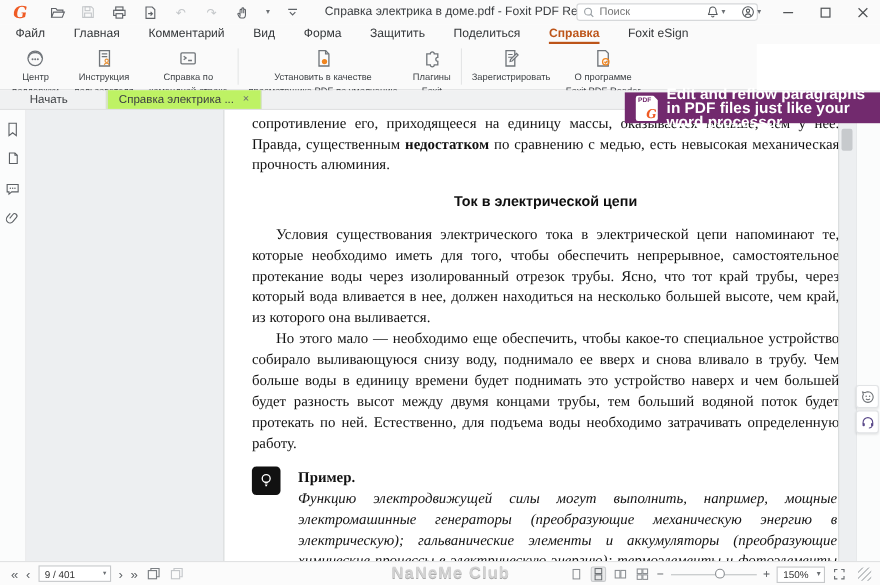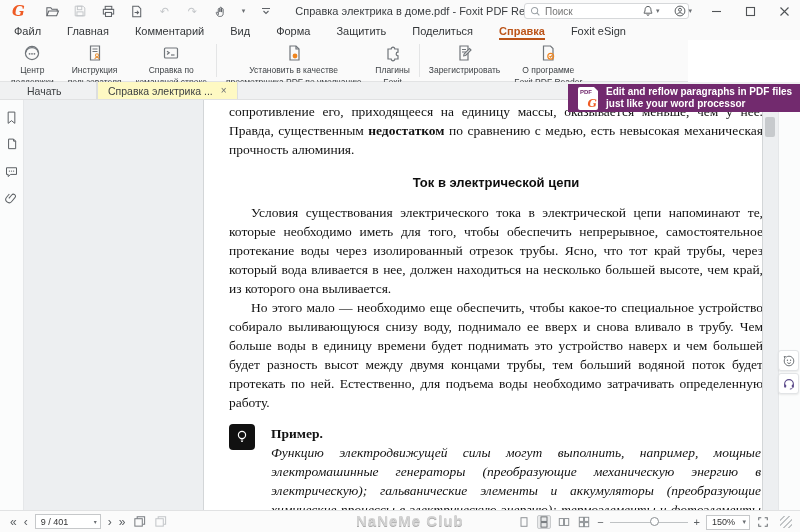--- a/index.html
+++ b/index.html
@@ -28,21 +28,21 @@
   
   .ribbon { position:absolute; left:0; top:40px; width:688px; height:42px; background:#fafafa; border-bottom:1px solid #e2e3e4; display:flex; align-items:stretch; padding-left:4px; }
   .rbtn { display:flex; flex-direction:column; align-items:center; justify-content:flex-start; padding:3px 7px 0; }
   .rbtn svg { flex:none; }
   .rlbl { font-size:8.5px; line-height:10px; color:#3f4347; text-align:center; margin-top:2px; white-space:nowrap; }
   .rsep { width:1px; background:#e4e5e6; margin:4px 2px; }
 
   
   .tabbar { position:absolute; left:0; top:82px; width:800px; height:18px; background:#f0f1f2; border-bottom:1px solid #e0e1e2; display:flex; align-items:stretch; padding-left:17px; }
   .tab { display:flex; align-items:center; font-size:10.5px; color:#3c3f42; padding:0 10px; border-right:1px solid #dcdedf; min-width:80px; }
-  .tab.active { background:#fef9c3; border-left:1px solid #dcdedf; min-width:120px; justify-content:flex-end; }
+  .tab.active { background:#bef264; border-left:1px solid #dcdedf; min-width:120px; justify-content:flex-end; }
   .tab-close { color:#6a6e72; font-size:10px; margin-left:8px; }
 
   
   .main { position:absolute; left:0; top:100px; width:800px; height:410px; background:#edeff1; }
   .leftrail { position:absolute; left:0; top:0; width:24px; height:410px; background:#fbfcfc; border-right:1px solid #e5e7e9; display:flex; flex-direction:column; align-items:center; padding-top:10px; gap:11px; }
   .rail-ic { width:16px; height:16px; color:#5c6064; }
   .rightrail { position:absolute; right:0; top:0; width:22px; height:410px; background:#fbfcfc; border-left:1px solid #e5e7e9; }
   .float-btns { position:absolute; right:1px; top:250px; display:flex; flex-direction:column; gap:2px; }
   .fbtn { width:21px; height:21px; background:#fff; border:1px solid #e2e4e6; border-radius:3px; display:flex; align-items:center; justify-content:center; box-shadow:0 1px 2px rgba(0,0,0,.08); }
   .scroll-thumb { position:absolute; left:765px; top:17px; width:10px; height:20px; background:#c7cacd; border-radius:2px; }
@@ -60,21 +60,21 @@
   .ex-text { font-style:italic; text-align:justify; }
 
   .watermark { position:absolute; left:356px; top:412px; font-size:15px; font-weight:bold; letter-spacing:1px; color:#d2d2d2; text-shadow:0 1px 0 #aaa; z-index:40; }
 
   
   .banner { position:absolute; left:568px; top:84px; width:232px; height:28px; background:#722a6e; z-index:30; display:flex; align-items:center; }
   .banner-icon { position:relative; width:20px; height:23px; background:#fff; border-radius:2px; margin:0 8px 0 10px; flex:none; }
   .banner-icon .pdf { position:absolute; left:2px; top:2px; font-size:6px; font-weight:bold; color:#722a6e; }
   .banner-icon .g { position:absolute; right:1px; bottom:0px; font-family:"DejaVu Serif",serif; font-style:italic; font-weight:bold; font-size:11px; color:#ef5b24; }
   .banner-icon .fold { position:absolute; right:-1px; top:-1px; width:0; height:0; border-left:6px solid transparent; border-top:6px solid #722a6e; }
-  .banner-text { color:#fff; font-size:10px; line-height:12.5px; font-weight:bold; width:190px; }
+  .banner-text { color:#fff; font-size:14px; line-height:12.5px; font-weight:bold; width:190px; }
 
   
   .statusbar { position:absolute; left:0; top:510px; width:800px; height:22px; background:#fbfbfb; border-top:1px solid #e1e2e3; display:flex; align-items:center; }
   .sb-left { display:flex; align-items:center; gap:7px; padding-left:10px; }
   .navg { font-size:12px; color:#5a5e62; line-height:14px; }
   .pagebox { width:66px; height:15px; border:1px solid #c6c8ca; background:#fff; display:flex; align-items:center; justify-content:space-between; padding:0 3px 0 5px; font-size:9px; color:#333; }
   .pagebox .caret { font-size:6px; }
   .sb-right { position:absolute; right:8px; top:0; height:22px; display:flex; align-items:center; gap:6px; }
   .vico { width:14px; height:14px; display:flex; align-items:center; justify-content:center; }
   .vico.sel { background:#e9eaeb; border:1px solid #c9cbcd; border-radius:2px; }

